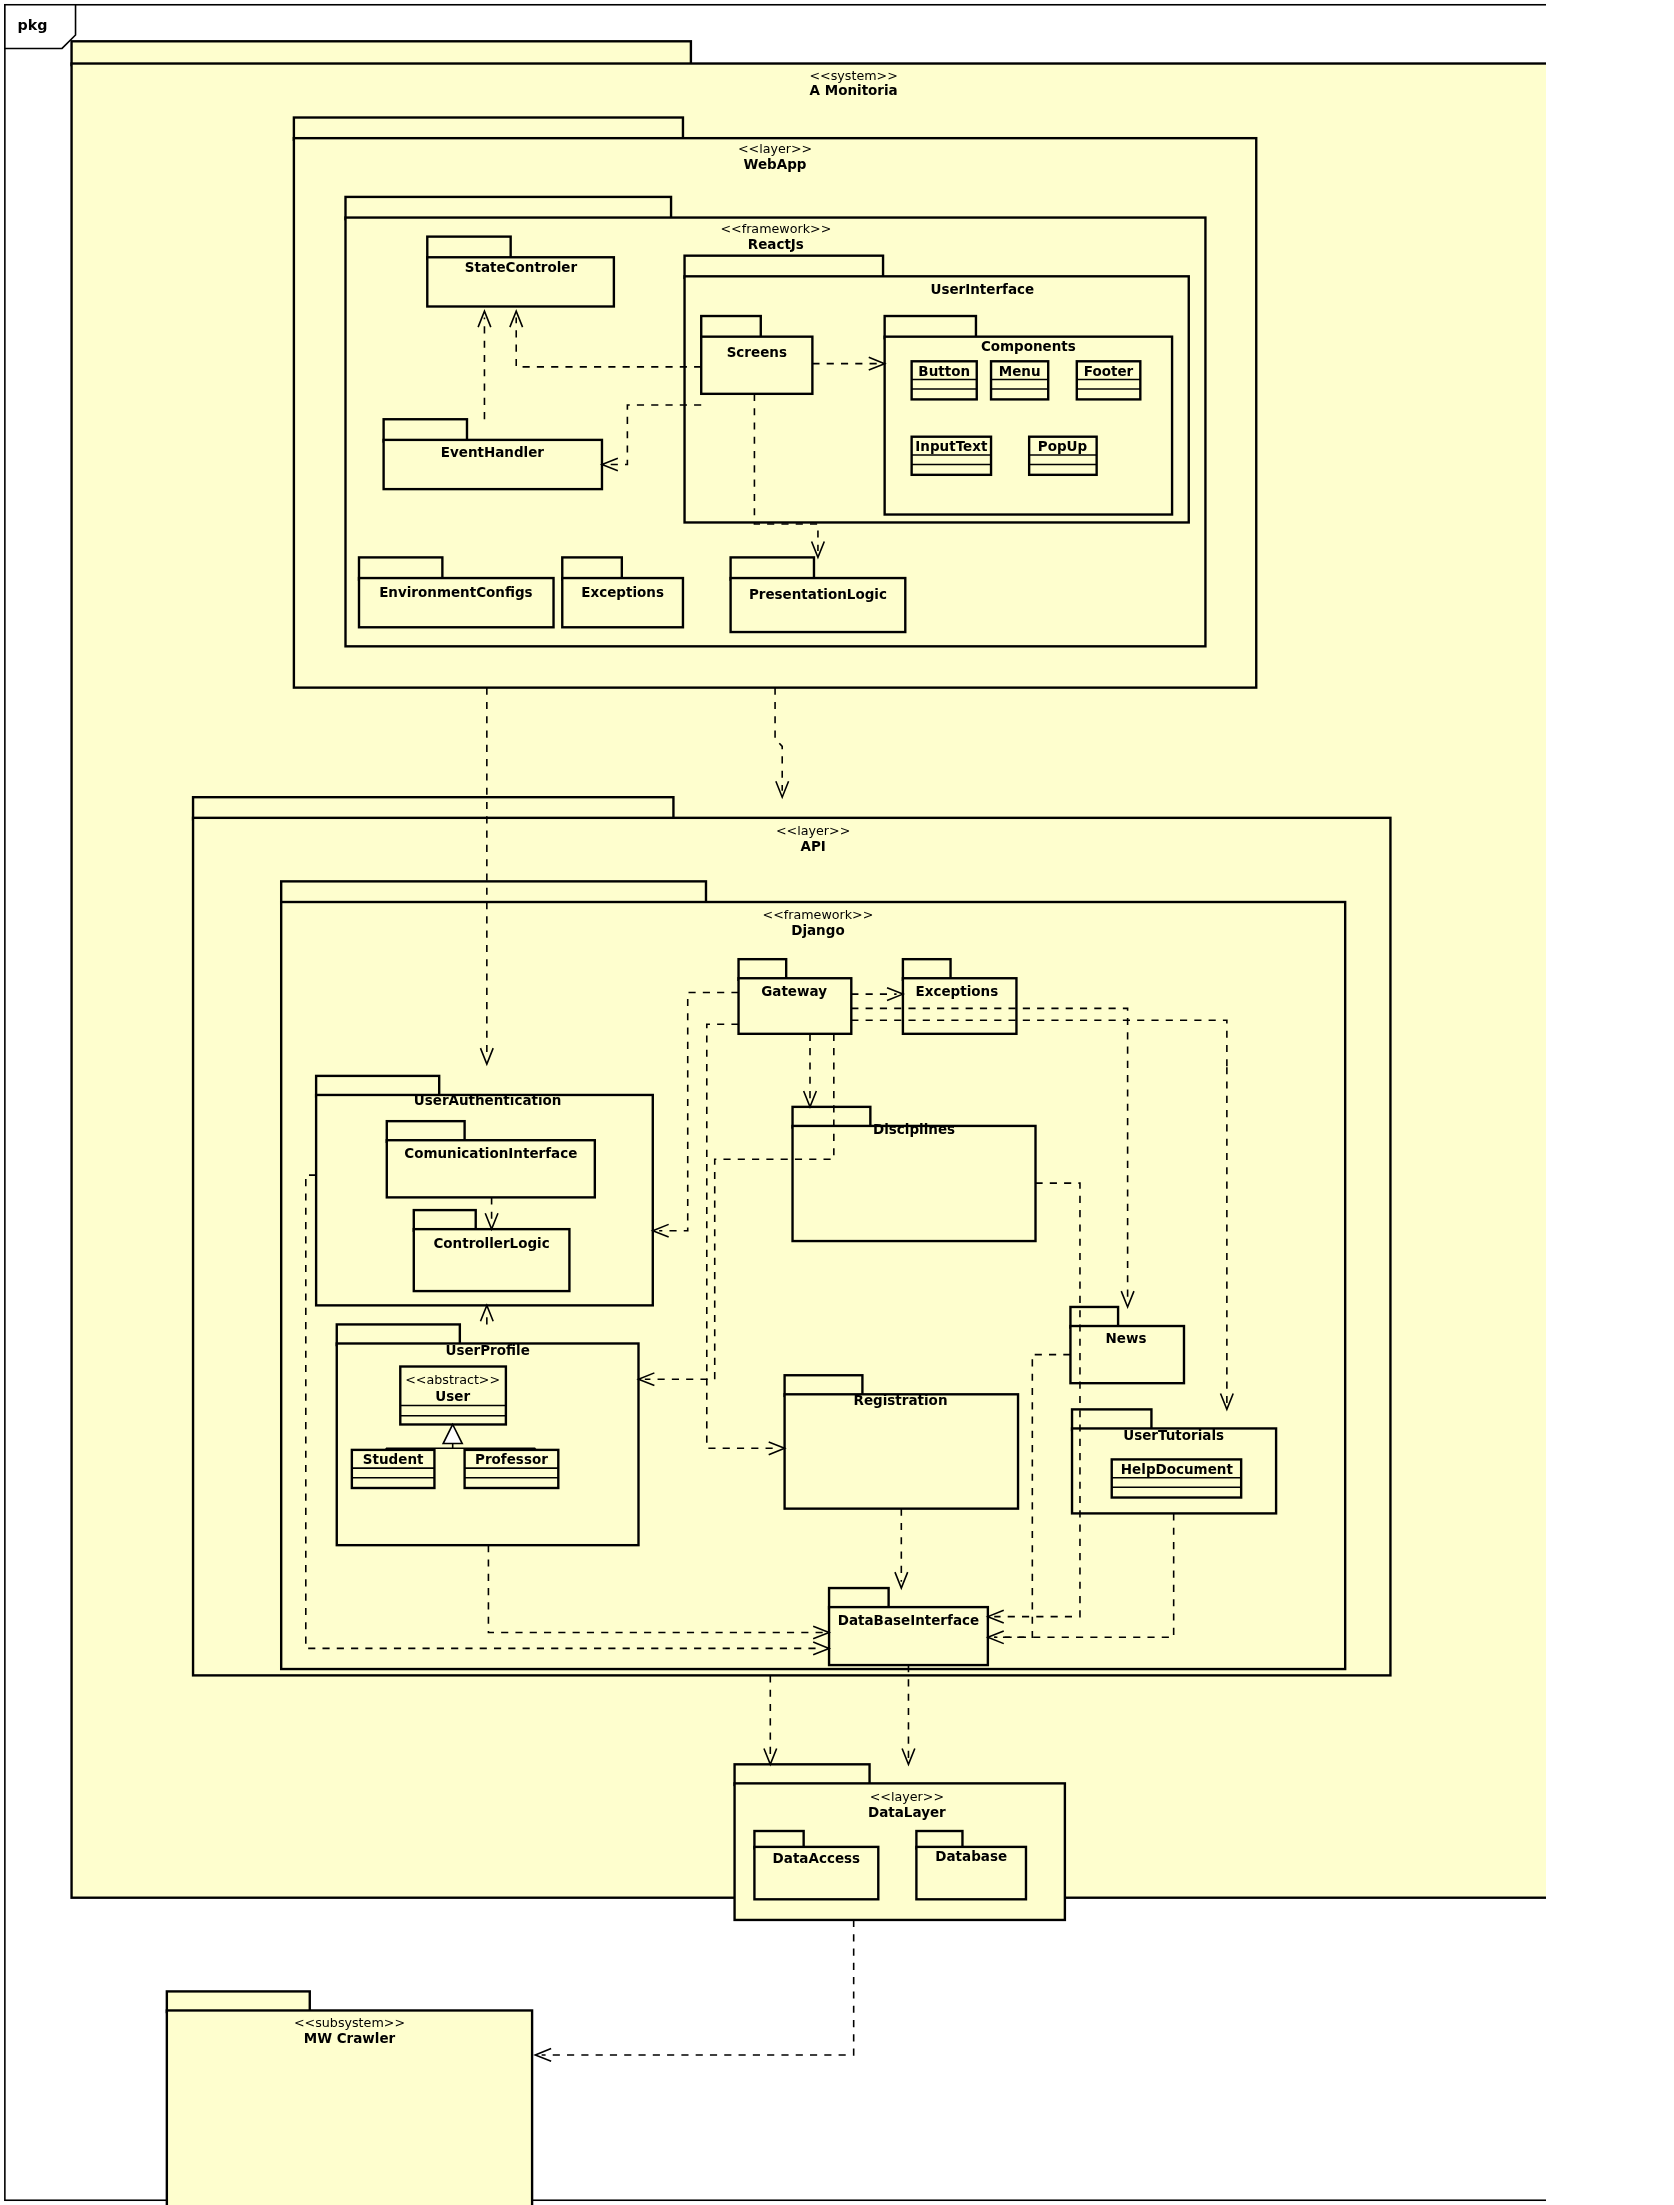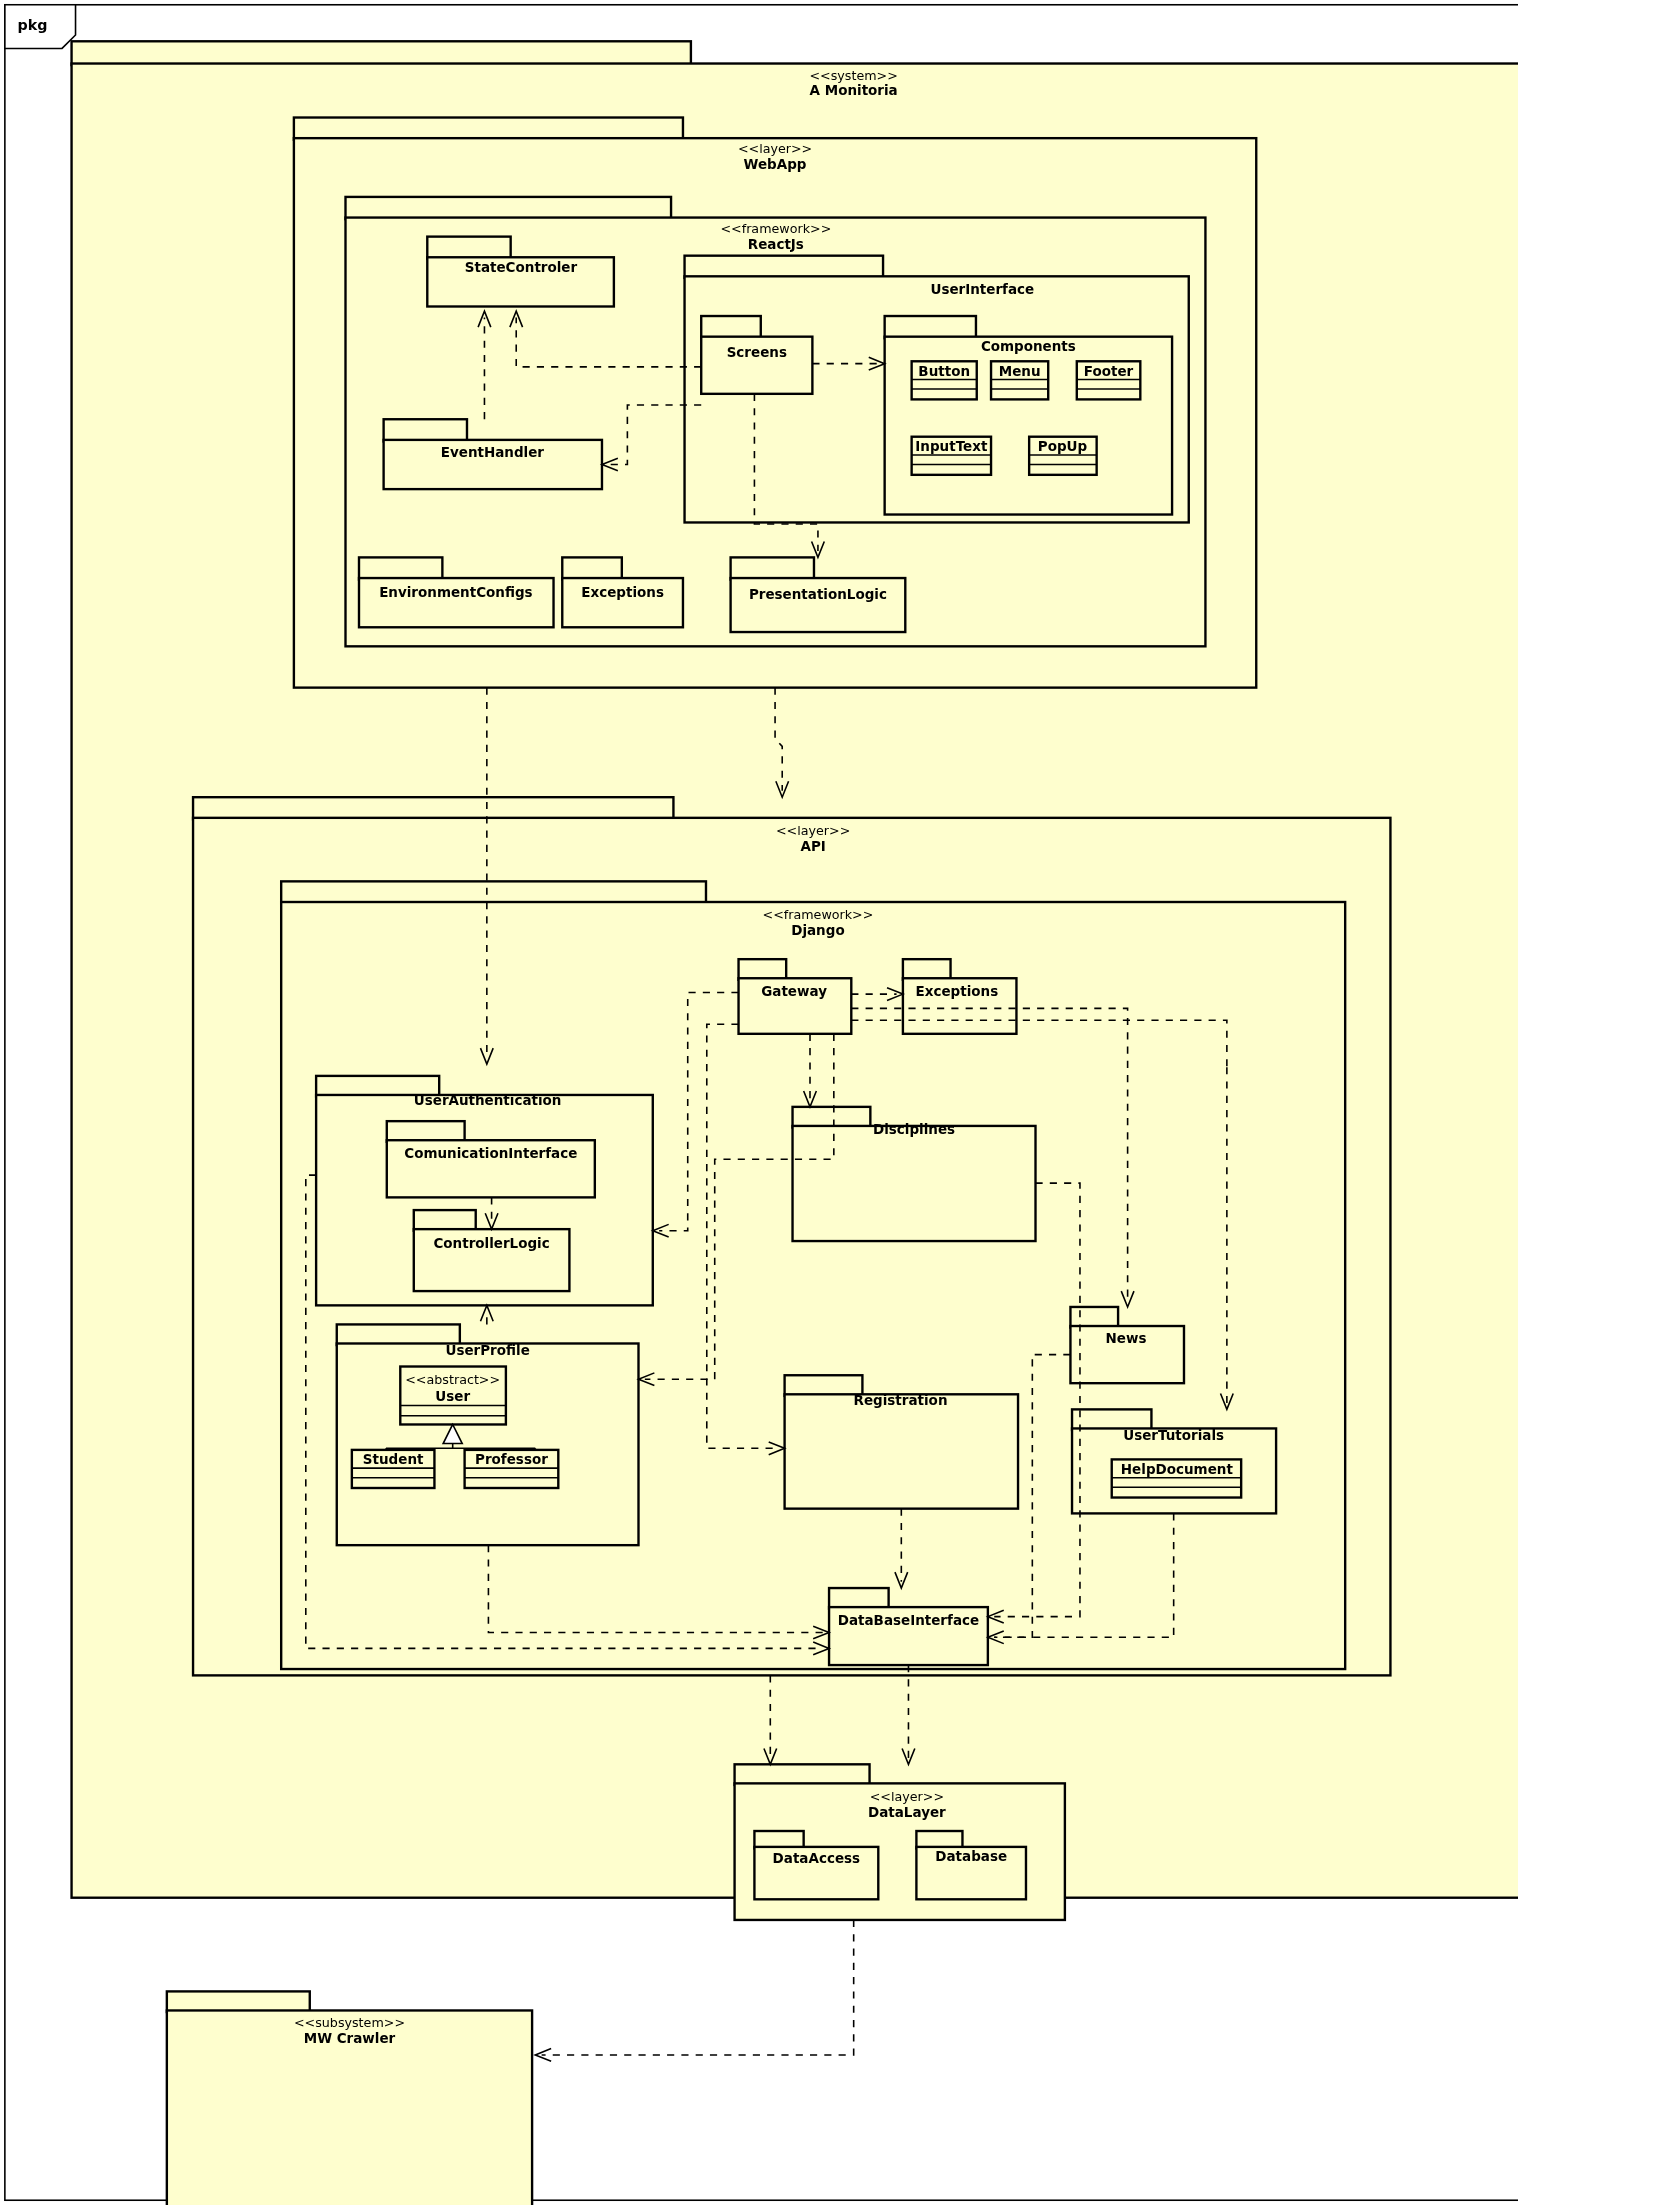--- a/index.html
+++ b/index.html
@@ -9,20 +9,21 @@
   }
   body {
     font-family: "DejaVu Sans", sans-serif;
   }
   #canvas {
     position: relative;
     width: 1518px;
     height: 2205px;
     background: #FFFFFF;
     overflow: hidden;
+    padding-left: 28px;
   }
   svg#diagram {
     position: absolute;
     left: 0;
     top: 0;
     width: 1674px;
     height: 2205px;
   }
   .pkg-body {
     fill: #FEFECE;

